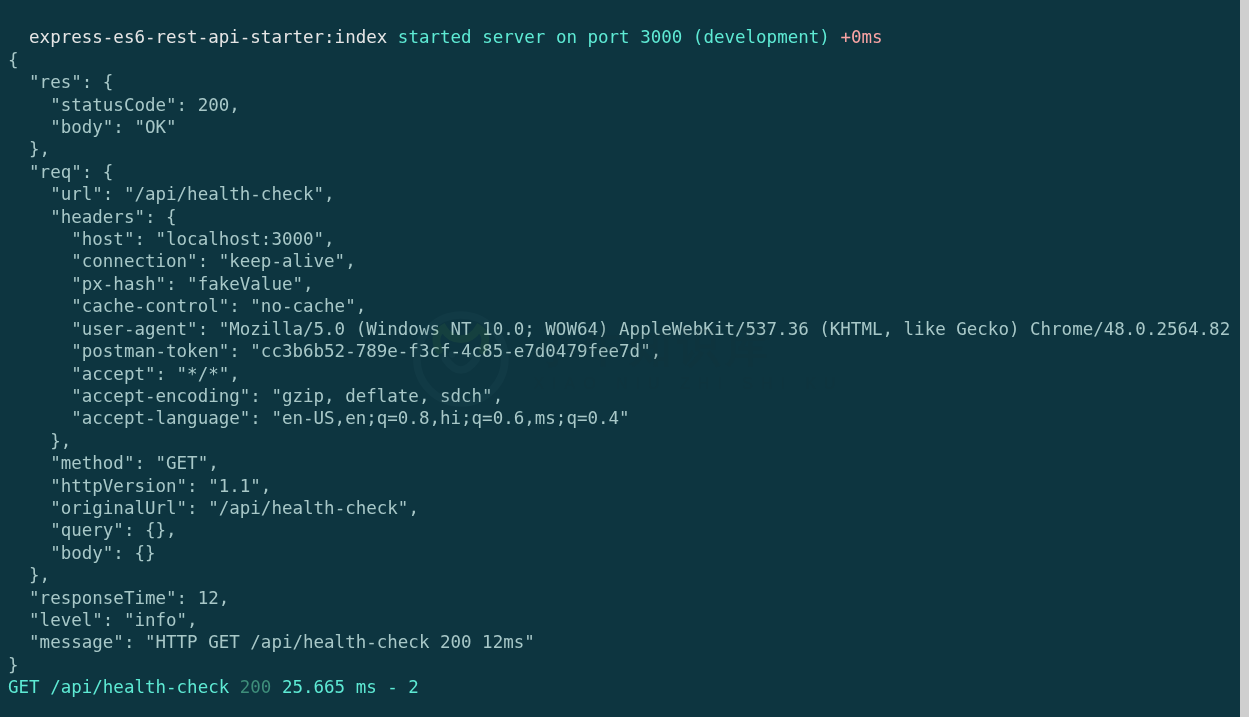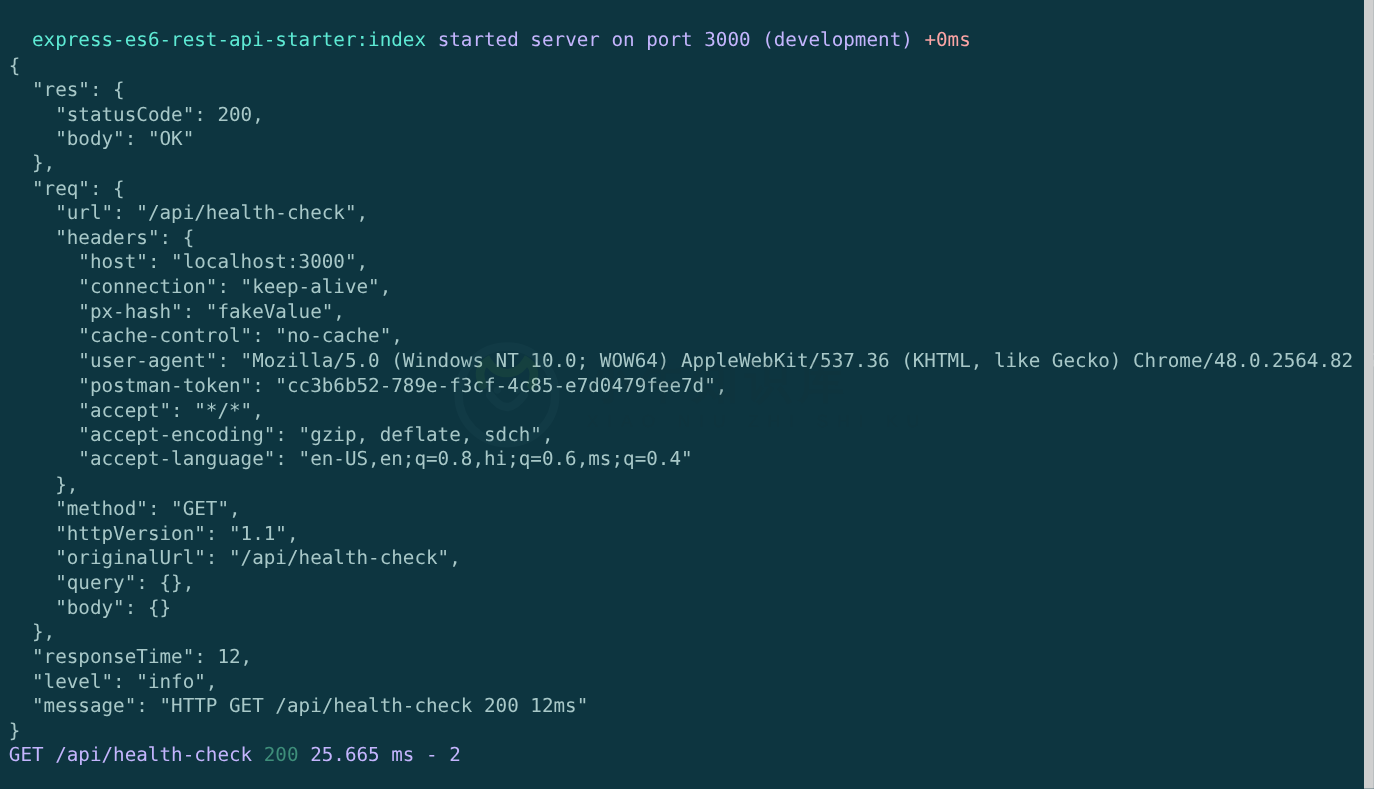--- a/index.html
+++ b/index.html
@@ -18,23 +18,23 @@
     white-space:pre-wrap;
     word-break:break-all;
     color:#a8c8c8;
   }
   .scrollbar {
     position:absolute;
     right:0; top:0;
     width:9px; height:717px;
     background:#cfcfcf;
   }
-  .c-namespace { color:#5eead4; }
+  .c-namespace { color:#e5e5e5; }
   .c-default   { color:#a8c8c8; }
-  .c-bright    { color:#c4b5fd; }
+  .c-bright    { color:#5eead4; }
   .c-timing    { color:#fca5a5; }
   .c-status    { color:#3e8e7a; }
   .watermark {
     position:absolute;
     left:50%; top:50%;
     transform:translate(-50%,-50%);
     opacity:0.13;
     pointer-events:none;
     display:flex; align-items:center; gap:18px;
     white-space:nowrap;

